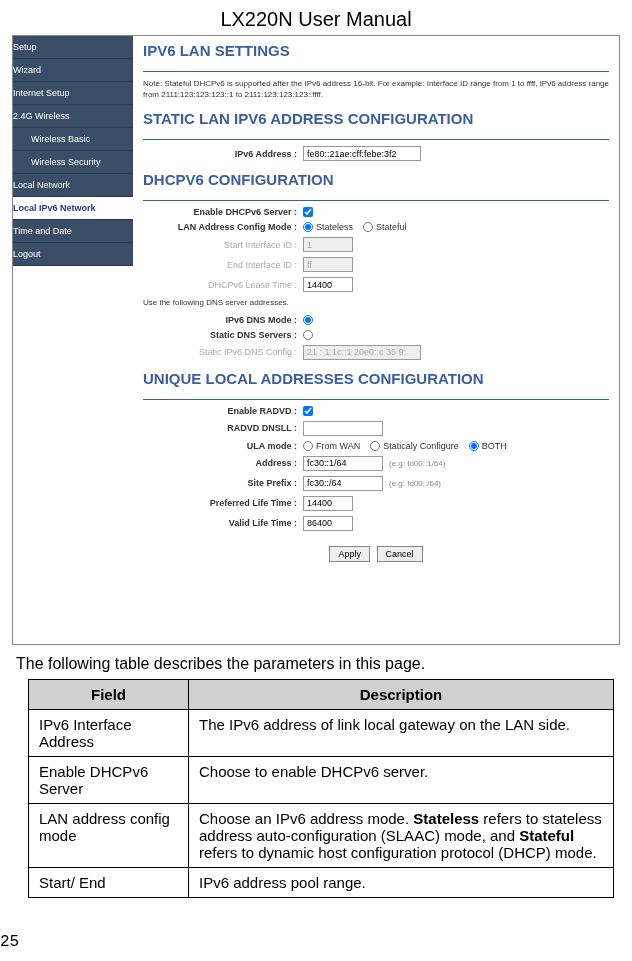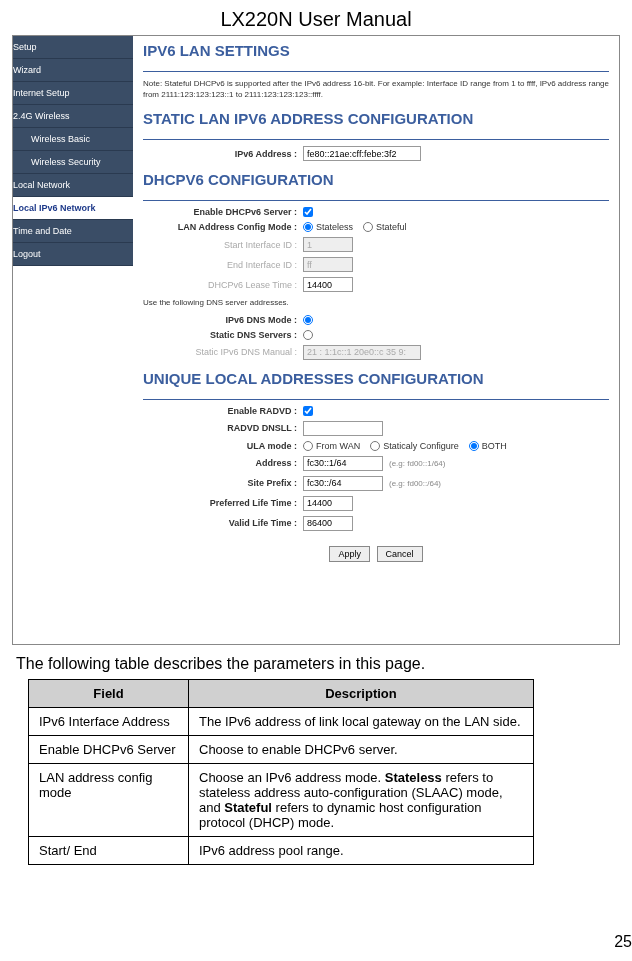--- a/index.html
+++ b/index.html
@@ -108,43 +108,44 @@
     border: 1px solid #888;
     background: #eee;
     margin: 7px 2px;
   }
   .intro-text {
     font-size: 16px;
     margin: 10px 4px 6px 4px;
   }
   table.params {
     border-collapse: collapse;
-    width: 506px;
+    width: 586px;
     margin-left: 16px;
-    font-size: 13px;
+    font-size: 15px;
   }
   table.params th, table.params td {
     border: 1px solid #000;
     padding: 6px 10px;
     text-align: left;
     vertical-align: top;
   }
   table.params th {
     background: #d0d0d0;
     text-align: center;
     font-weight: bold;
   }
   table.params th.field-col { width: 160px; }
   .desc-strong { font-weight: bold; }
   .page-number {
     position: absolute;
     bottom: 10px;
     left: 0; right: 0;
-    text-align: right;
+    text-align: left;
     font-size: 16px;
+    font-family: Liberation Mono, monospace;
   }
 </style>
 </head>
 <body>
 
 <div class="header">LX220N User Manual</div>
 
 <div class="router-panel">
   <div class="nav" id="nav">
       <div class="nav-item">Setup</div>
@@ -196,21 +197,21 @@
     <div class="note">Use the following DNS server addresses.</div>
     <div class="form-row">
       <div class="form-label">IPv6 DNS Mode :</div>
       <input type="radio" class="radio" checked="" style="">
     </div>
     <div class="form-row">
       <div class="form-label">Static DNS Servers :</div>
       <input type="radio" class="radio" style="">
     </div>
     <div class="form-row">
-      <div class="form-label gray">Static IPv6 DNS Manual :</div>
+      <div class="form-label gray">Static IPv6 DNS Config :</div>
       <input class="form-input w1 disabled" value="21 : 1:1c::1 20e0::c 35 9:" style="">
     </div>
 
     <div class="section-title">UNIQUE LOCAL ADDRESSES CONFIGURATION</div>
     <div class="form-row">
       <div class="form-label">Enable RADVD :</div>
       <input type="checkbox" class="checkbox" checked="" style="">
     </div>
     <div class="form-row">
       <div class="form-label">RADVD DNSLL :</div>

